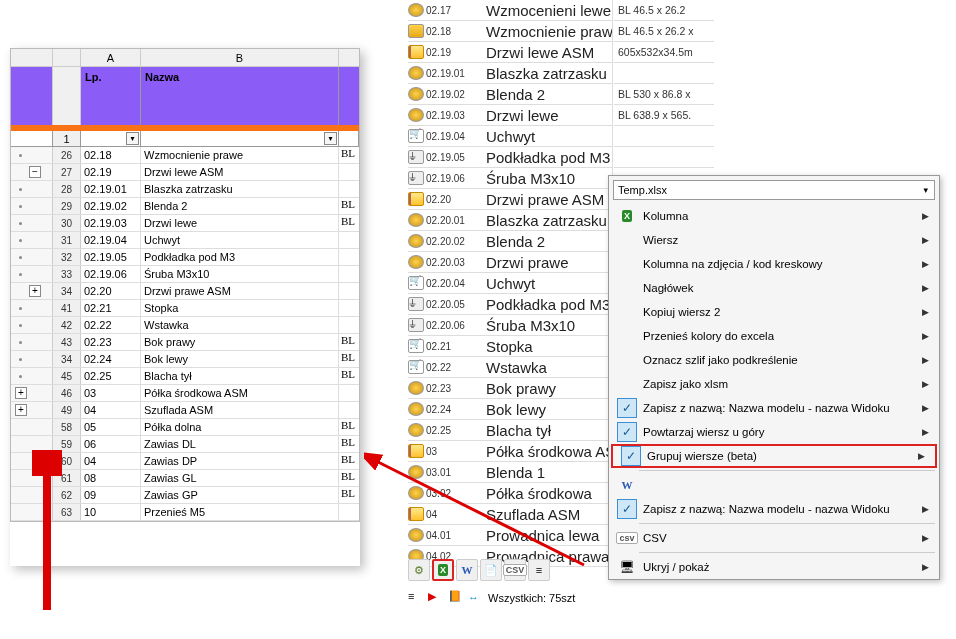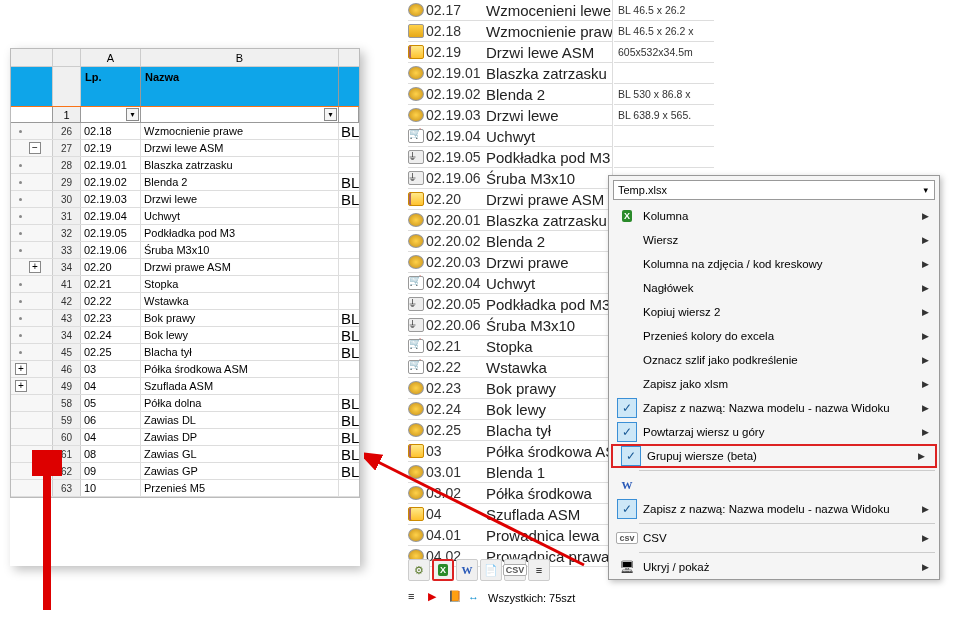--- a/index.html
+++ b/index.html
@@ -8,37 +8,37 @@
   
   .excel-panel { position: absolute; left: 10px; top: 48px; width: 350px; border: 1px solid #bbb; background: #fff; }
   .outline-levels { position: absolute; left: 12px; top: 50px; display: flex; gap: 0; }
   .outline-levels span { width: 14px; height: 14px; border: 1px solid #999; background: #f5f5f5; display: inline-flex; align-items: center; justify-content: center; font-size: 9px; cursor: pointer; }
   .excel-headers { display: flex; background: #f0f0f0; height: 18px; border-bottom: 1px solid #ccc; }
   .col-outline { width: 42px; border-right: 1px solid #ccc; }
   .col-rownum { width: 28px; text-align: center; border-right: 1px solid #ccc; background: #f0f0f0; display: flex; align-items: center; justify-content: center; }
   .col-a { width: 60px; text-align: center; border-right: 1px solid #ccc; display: flex; align-items: center; justify-content: center; font-weight: normal; }
   .col-b { flex: 1; text-align: center; border-right: 1px solid #ccc; display: flex; align-items: center; justify-content: center; font-weight: normal; }
   .col-c { width: 20px; }
-  .excel-header2 { display: flex; height: 40px; border-bottom: 1px solid #f97316; background: #0ea5e9; }
+  .excel-header2 { display: flex; height: 64px; border-bottom: 6px solid #f97316; background: #8b5cf6; }
   .excel-header2 .col-a, .excel-header2 .col-b { font-weight: bold; padding: 4px; justify-content: flex-start; align-items: flex-start; border-right: 1px solid #999; }
   .filter-row { display: flex; height: 16px; border-bottom: 1px solid #999; background: #fff; }
   .filter-row > div { border-right: 1px solid #999; position: relative; }
   .filter-btn { position: absolute; right: 1px; top: 1px; width: 13px; height: 13px; border: 1px solid #888; background: #f5f5f5; font-size: 8px; display: flex; align-items: center; justify-content: center; }
   .excel-row { display: flex; height: 17px; border-bottom: 1px solid #ddd; }
   .excel-row .col-rownum { font-size: 10px; color: #333; border-right: 1px solid #ccc; }
   .excel-row .col-a, .excel-row .col-b { justify-content: flex-start; padding-left: 3px; border-right: 1px solid #ddd; text-align: left; font-size: 11px; }
-  .excel-row .col-c { font-size: 15px; padding-left: 2px; overflow: hidden; }
+  .excel-row .col-c { font-size: 11px; padding-left: 2px; overflow: hidden; font-family: Liberation Serif, serif; }
   .col-outline-cell { width: 42px; display: flex; align-items: center; border-right: 1px solid #ccc; background: #f7f7f7; position: relative; }
   .outline-btn { width: 12px; height: 12px; border: 1px solid #888; background: #fff; font-size: 10px; line-height: 10px; text-align: center; position: absolute; }
   .outline-dot { width: 3px; height: 3px; background: #888; border-radius: 50%; position: absolute; }
 
   
   .bom-panel { position: absolute; left: 408px; top: 0; width: 205px; background: #fff; border-right: 1px solid #ddd; }
   .bom-row { display: flex; height: 21px; align-items: center; border-bottom: 1px solid #ddd; }
-  .bom-code { width: 56px; font-size: 14px; color: #333; padding-left: 2px; }
+  .bom-code { width: 56px; font-size: 10px; color: #333; padding-left: 2px; }
   .bom-name { flex: 1; font-size: 15px; color: #222; overflow: hidden; white-space: nowrap; padding-left: 6px; }
   .bom-dim-col { position: absolute; left: 614px; top: 0; width: 100px; }
   .bom-dim-col .bom-dim-row { height: 21px; display: flex; align-items: center; border-bottom: 1px solid #ddd; padding-left: 4px; font-size: 10.5px; color: #333; }
 
   .bom-toolbar { position: absolute; left: 408px; top: 557px; display: flex; gap: 2px; align-items: center; height: 26px; }
   .tb-btn { width: 22px; height: 22px; border: 1px solid #ccc; background: #f0f0f0; display: inline-flex; align-items: center; justify-content: center; font-size: 11px; border-radius: 2px; }
   .tb-btn.highlighted { border: 2px solid #d22; }
   .bom-status { position: absolute; left: 408px; top: 590px; display: flex; align-items: center; gap: 4px; font-size: 11px; }
   .status-icon { width: 16px; height: 16px; display: inline-block; }
 

